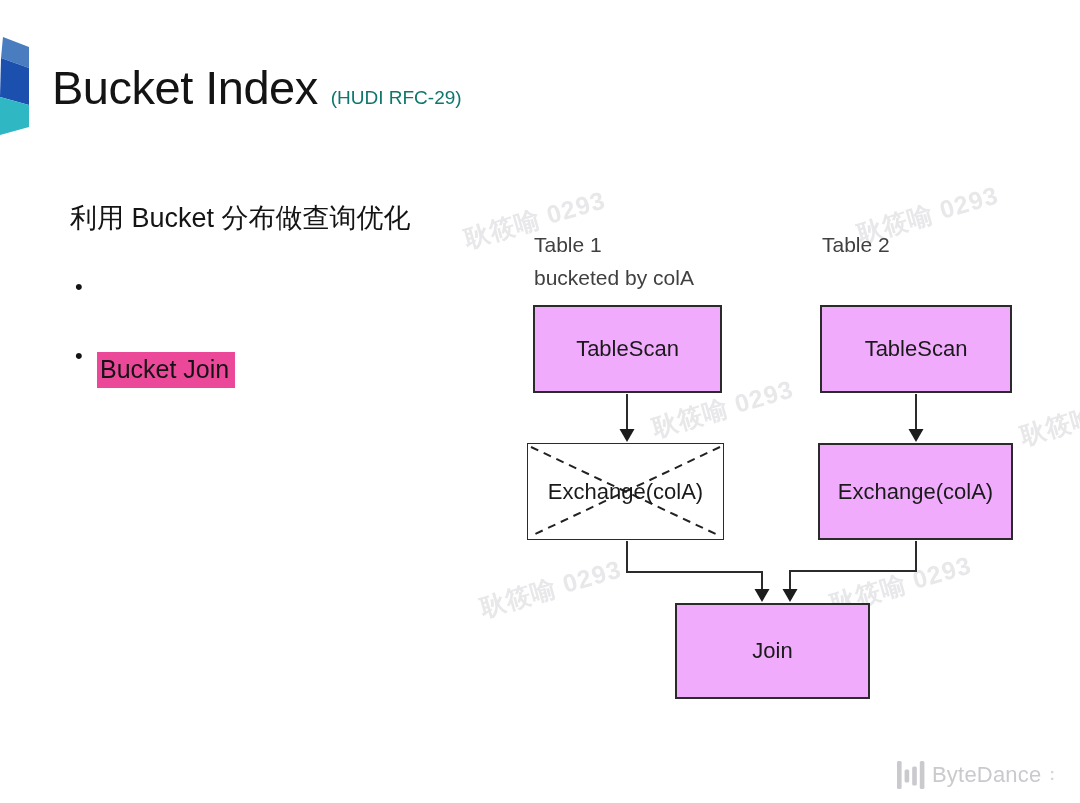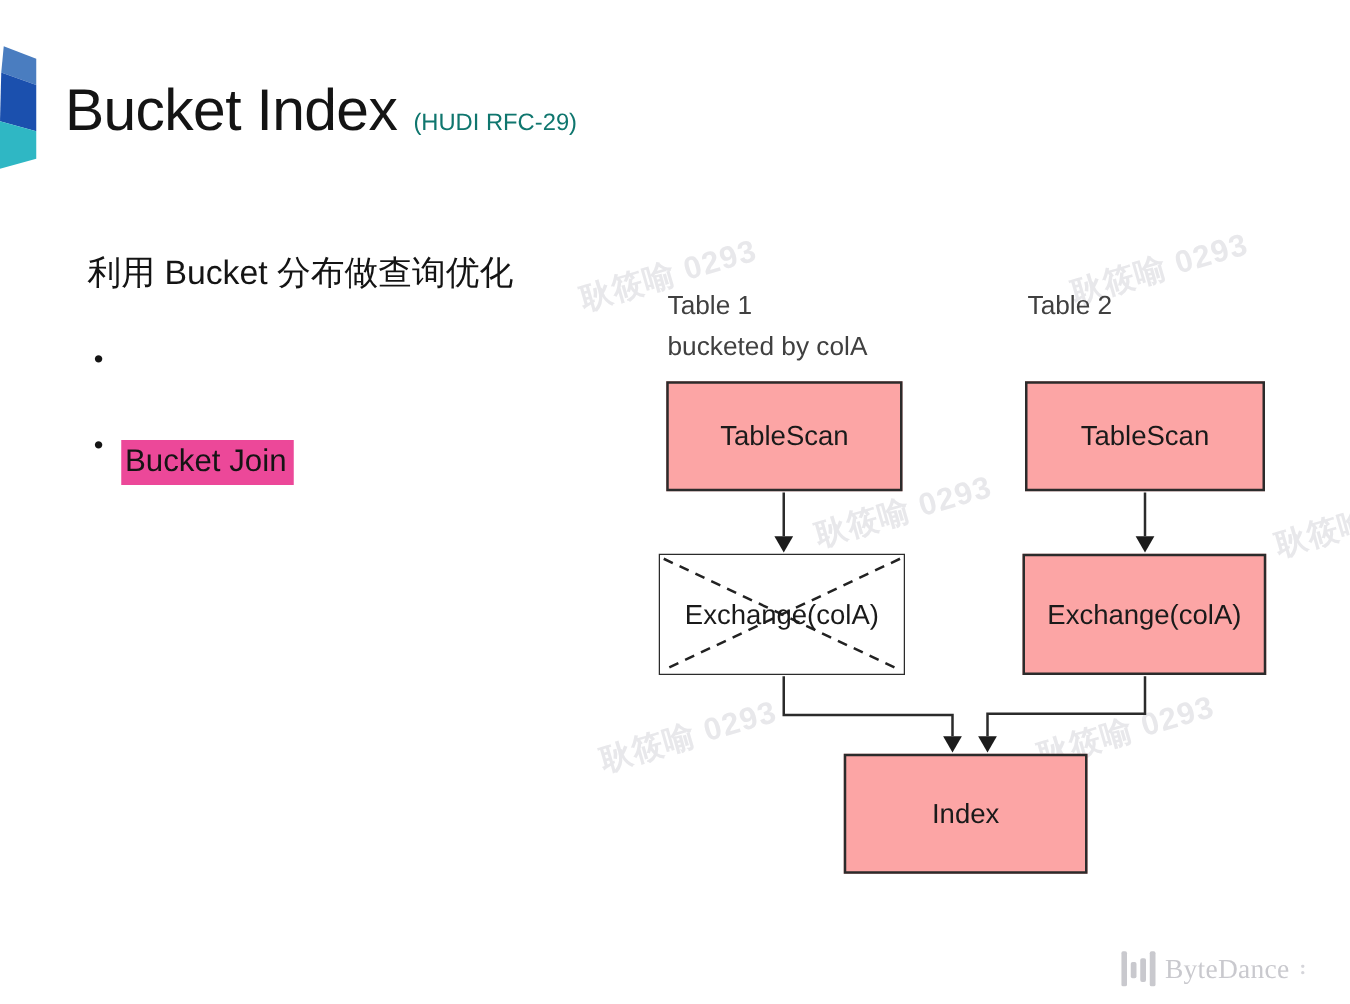--- a/index.html
+++ b/index.html
@@ -50,21 +50,21 @@
     white-space: nowrap;
     z-index: 0;
     letter-spacing: 1px;
   }
 
   
   .connector-layer { position: absolute; left: 0; top: 0; z-index: 1; pointer-events: none; }
   .node {
     position: absolute;
     border: 2px solid #2b2b2b;
-    background: #fca5a5;
+    background: #f0abfc;
     display: flex; align-items: center; justify-content: center;
     font-size: 22px; color: #1a1a1a;
     z-index: 2;
     text-align: center;
   }
   .node-tablescan1 { left: 533px; top: 305px; width: 189px; height: 88px; }
   .node-tablescan2 { left: 820px; top: 305px; width: 192px; height: 88px; }
   .node-exchange1  { left: 527px; top: 443px; width: 197px; height: 97px; background: transparent; }
   .node-exchange2  { left: 818px; top: 443px; width: 195px; height: 97px; }
   .node-join       { left: 675px; top: 603px; width: 195px; height: 96px; }
@@ -78,21 +78,20 @@
     z-index: 2; white-space: nowrap;
   }
   .table-label-1 { left: 534px; top: 228px; }
   .table-label-2 { left: 822px; top: 228px; }
 
   
   .footer {
     position: absolute; left: 897px; top: 760px;
     display: flex; align-items: center; gap: 7px;
     z-index: 3;
-    font-family: Liberation Serif, serif;
   }
   .footer-text {
     font-size: 22px; font-weight: 500; color: #c9c9ce; letter-spacing: 0.2px;
     white-space: nowrap;
   }
   .footer-suffix { font-size: 16px; color: #d5d5da; font-weight: 700; margin-left: 1px; }
 </style>
 </head>
 <body>
 
@@ -165,21 +164,21 @@
       </g>
     </svg>
     <span class="label-text">Exchange(colA)</span>
   </div>
 
   <div class="node node-exchange2">
     <span class="label-text">Exchange(colA)</span>
   </div>
 
   <div class="node node-join">
-    <span class="label-text">Index</span>
+    <span class="label-text">Join</span>
   </div>
 
   <div class="footer">
     <svg width="28" height="30" viewBox="0 0 28 30">
       <g fill="#c9c9ce">
         <rect x="0" y="1" width="4.6" height="28" rx="1.5"></rect>
         <rect x="7.6" y="9.5" width="4.6" height="13" rx="1.5"></rect>
         <rect x="15.2" y="6.5" width="4.6" height="19" rx="1.5"></rect>
         <rect x="22.8" y="1" width="4.6" height="28" rx="1.5"></rect>
       </g>

